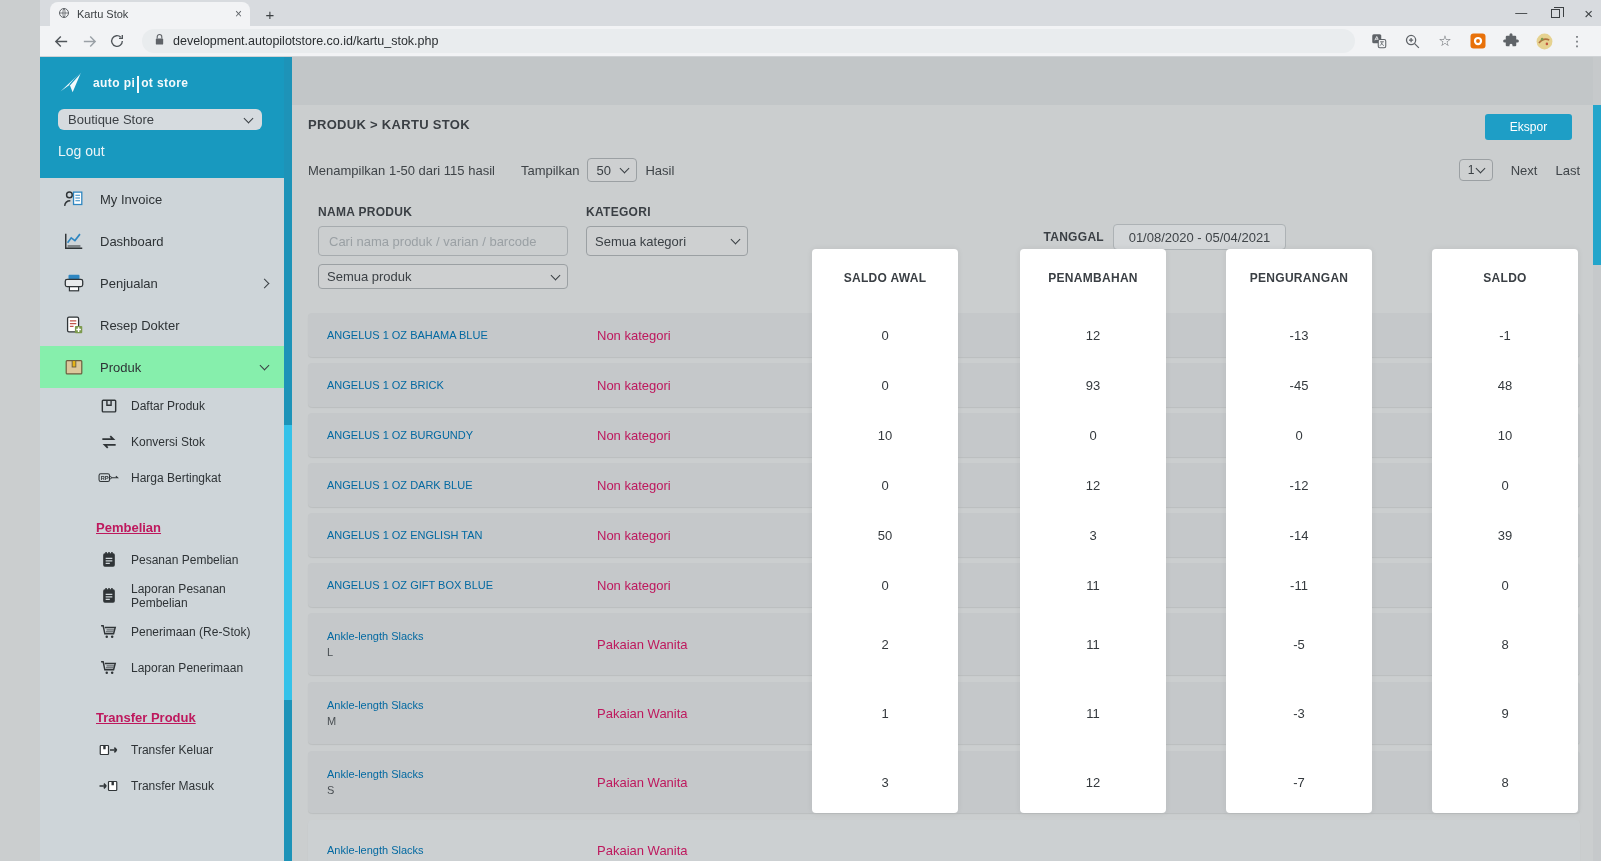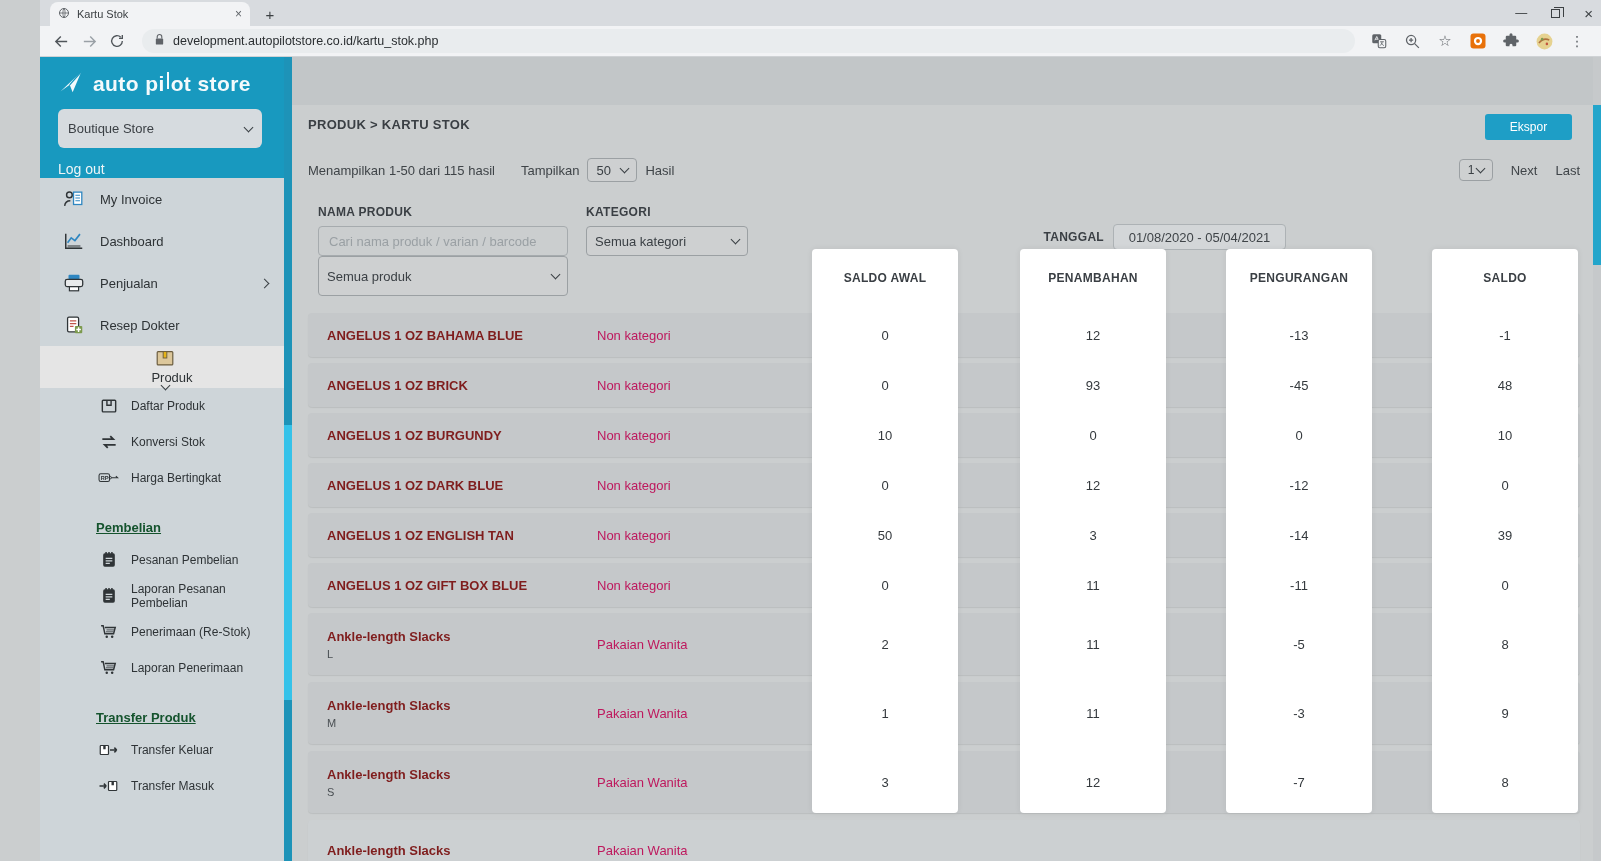--- a/index.html
+++ b/index.html
@@ -27,36 +27,36 @@
   .tb-right .navicon { width:20px; height:20px; }
   .star-glyph { font-size:15px; color:#5f6368; }
   .dots-glyph { font-size:14px; color:#5f6368; letter-spacing:0; }
 
   
   .page { display:flex; height:804px; position:relative; }
 
   
   .sidebar { width:252px; background:#1899bf; position:relative; flex:none; }
   .logo-row { display:flex; align-items:center; gap:9px; padding:12px 0 0 18px; height:42px; }
-  .logo-text { color:#f4fafc; font-size:21px; font-weight:bold; letter-spacing:.4px; display:flex; align-items:flex-start; }
+  .logo-text { color:#f4fafc; font-size:12px; font-weight:bold; letter-spacing:.4px; display:flex; align-items:flex-start; }
   .logo-bar { display:inline-block; width:2px; height:17px; background:#f4fafc; margin:0 2px; }
-  .store-select { margin:10px 18px 0 18px; height:39px; background:#d6dbdf; border-radius:6px;
+  .store-select { margin:10px 18px 0 18px; height:21px; background:#d6dbdf; border-radius:6px;
                   display:flex; align-items:center; justify-content:space-between; padding:0 10px; width:204px; }
   .store-select span.txt { font-size:13px; color:#3b4045; }
   .logout { margin:13px 0 0 18px; color:#eef5f7; font-size:14px; width:70px; }
   .menu { position:absolute; top:121px; left:0; right:8px; bottom:0; background:#ced5d9; overflow:hidden; }
   .mi { display:flex; align-items:center; height:42px; padding:0 16px 0 22px; color:#2e3336; font-size:13px; }
   .mi .ic { width:24px; height:24px; flex:none; display:flex; align-items:center; justify-content:center; }
   .mi .lbl { margin-left:14px; flex:1; }
-  .mi.selected { background:#e5e5e5;flex-direction:column; }
+  .mi.selected { background:#86efac; }
   .sub { display:flex; align-items:center; height:36px; padding:0 16px 0 58px; color:#2e3336; font-size:12px; }
   .sub .ic { width:21px; height:21px; flex:none; display:flex; align-items:center; justify-content:center; }
   .sub .lbl { margin-left:12px; }
   .msec { height:30px; margin-top:16px; padding-left:56px; display:flex; align-items:center;
-          font-size:13px; font-weight:bold; color:#14532d; text-decoration:underline; }
+          font-size:13px; font-weight:bold; color:#be185d; text-decoration:underline; }
   .chev { width:7px; height:7px; border-right:1.6px solid #3a3f44; border-bottom:1.6px solid #3a3f44; display:inline-block; flex:none; }
   .chev.down { transform:rotate(45deg); margin-top:-3px; }
   .chev.right { transform:rotate(-45deg); }
   .side-strip { position:absolute; right:0; top:0; bottom:0; width:8px; background:#1d93b8; }
   .side-thumb { position:absolute; right:0; top:368px; width:8px; height:275px; background:#35c2e9; }
 
   
   .main { flex:1; position:relative; overflow:hidden; background:#cbcecf; }
   .topband { height:48px; background:#c2c6c8; }
   .content { position:absolute; top:48px; left:16px; width:1272px; bottom:0; }
@@ -70,38 +70,38 @@
   .pager { position:absolute; right:0; top:0; height:26px; display:flex; align-items:center; gap:18px; font-size:13px; color:#3f4448; }
   .page-select { width:34px; height:22px; font-size:12px; }
 
   
   .table-wrap { position:absolute; top:92px; left:0; width:1272px; bottom:0; }
   .flabel { font-size:12px; font-weight:bold; color:#3a3f44; letter-spacing:.3px; }
   .f-name { position:absolute; left:10px; top:8px; width:250px; }
   .f-name input { margin-top:7px; width:250px; height:30px; border:1px solid #a6abae; border-radius:4px; background:transparent;
                   padding:0 10px; font-size:13px; color:#3f4448; font-family:"Liberation Sans",sans-serif; }
   .f-name input::placeholder { color:#9aa0a4; }
-  .f-name .fake-select { margin-top:0; width:250px; height:40px; font-size:13px; }
+  .f-name .fake-select { margin-top:8px; width:250px; height:25px; font-size:13px; }
   .f-cat { position:absolute; left:278px; top:8px; width:162px; }
   .f-cat .fake-select { margin-top:7px; width:162px; height:30px; font-size:13px; }
   .f-date { position:absolute; left:700px; top:27px; display:flex; align-items:center; }
   .f-date .flabel { width:96px; text-align:right; }
   .f-date input { margin-left:9px; width:173px; height:26px; border:1px solid #adb2b5; border-radius:4px;
                   background:#d3d6d8; font-size:13px; color:#3f4448; text-align:center; font-family:"Liberation Sans",sans-serif; }
 
   .band { position:absolute; top:52px; width:146px; height:564px; background:#fff; border-radius:4px;
           z-index:1; box-shadow:0 0 6px rgba(0,0,0,.07); pointer-events:none; }
   .thead-cell { position:absolute; top:52px; width:146px; height:57px; z-index:2; display:flex; align-items:center;
                 justify-content:center; font-size:12px; font-weight:bold; color:#3a3f44; letter-spacing:.3px; }
   .rows { position:absolute; top:116px; left:0; right:0; }
   .trow { position:relative; height:44px; margin-bottom:6px; background:#c5c8ca; border-radius:4px; box-shadow:0 1px 1px rgba(0,0,0,.08); }
   .trow.tall { height:62px; margin-bottom:7px; }
   .trow.partial { height:60px; margin-top:2px; background:#ccd0d2; }
   .cell-name { position:absolute; left:19px; top:0; bottom:0; width:260px; display:flex; flex-direction:column; justify-content:center; }
-  .pname { font-size:13px; font-weight:bold; color:#7f1d1d; white-space:nowrap; }
+  .pname { font-size:11px; font-weight:normal; color:#0369a1; white-space:nowrap; }
   .pvar { font-size:11px; color:#4a4f53; margin-top:4px; }
   .cell-cat { position:absolute; left:289px; top:0; bottom:0; width:200px; display:flex; align-items:center;
               font-size:13px; color:#be185d; }
   .val { position:absolute; top:0; bottom:0; width:146px; display:flex; align-items:center; justify-content:center;
          font-size:13px; color:#34393d; z-index:2; }
 
   
   .vscroll { position:absolute; right:0; top:0; bottom:0; width:8px; background:#c6c9cb; }
   .vthumb { position:absolute; right:0; top:48px; width:8px; height:160px; background:#23a5cb; }
 </style>

